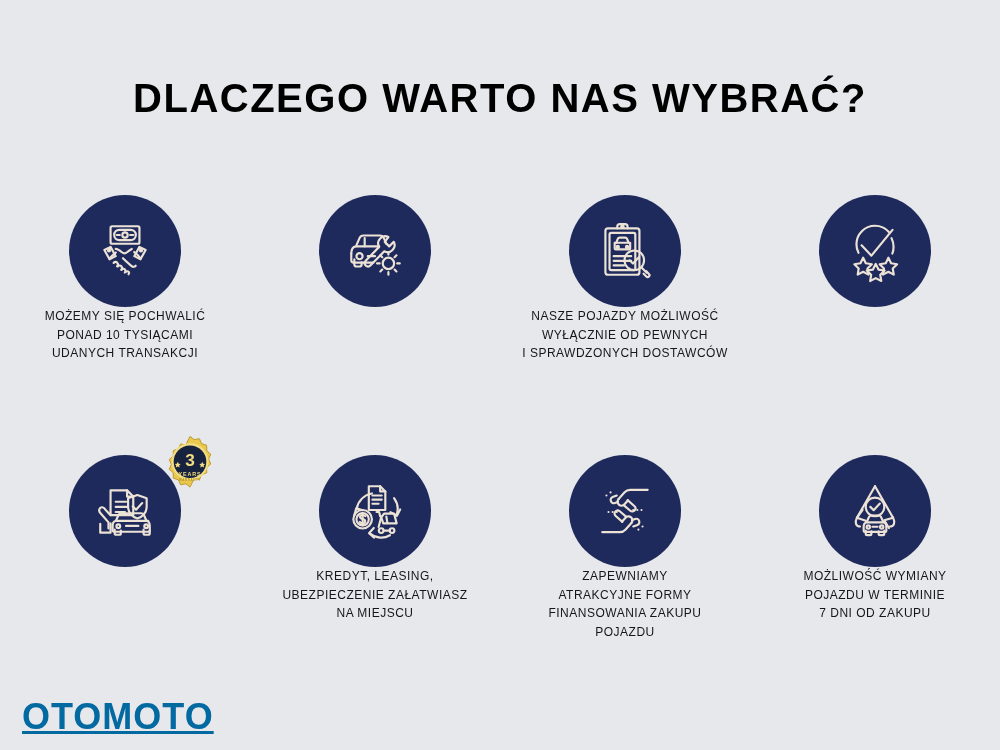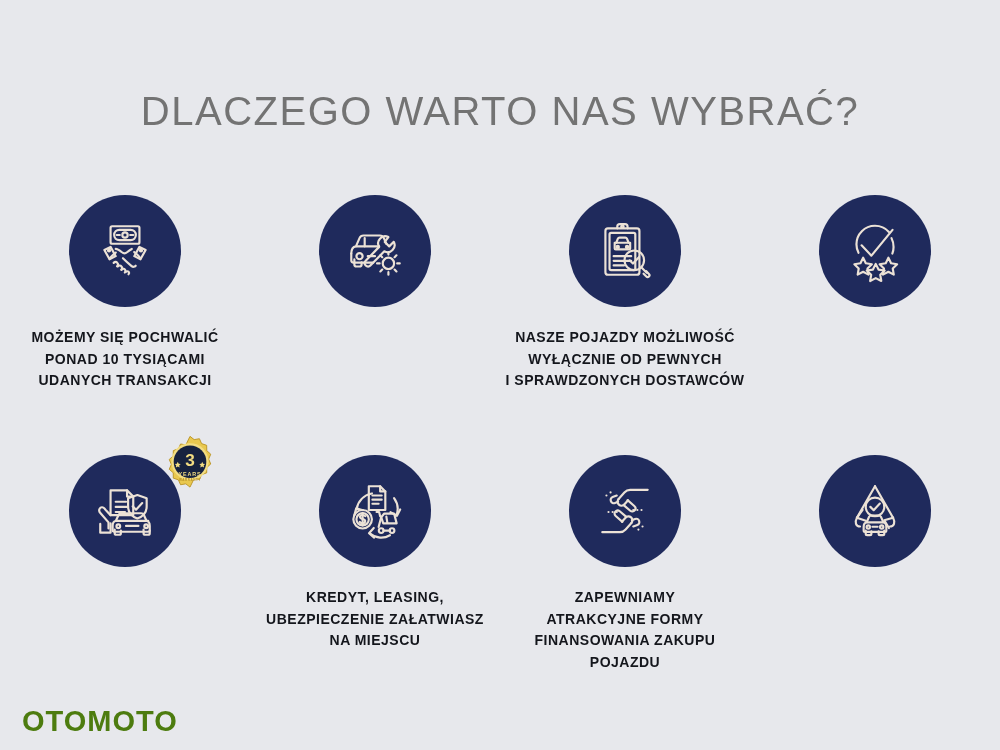--- a/index.html
+++ b/index.html
@@ -6,28 +6,27 @@
   html,body { width:1000px; height:750px; }
   body {
     background:#e7e8ec;
     font-family:"Liberation Sans","DejaVu Sans",sans-serif;
     position:relative;
     overflow:hidden;
   }
   #page-title {
     text-align:center;
     font-size:40px;
-    font-weight:normal;
+    font-weight:bold;
     letter-spacing:1.5px;
-    color:#737373;
+    color:#000000;
     position:absolute;
     top:76px;
     left:0; right:0;
     white-space:nowrap;
-    margin-top:13px;
   }
   .grid {
     position:absolute;
     top:195px;
     left:0;
     width:1000px;
     display:grid;
     grid-template-columns:repeat(4,250px);
   }
   .row2 { top:455px; }
@@ -39,45 +38,45 @@
   }
   .circle-wrap { position:relative; width:112px; height:112px; }
   .circle {
     width:112px; height:112px;
     border-radius:50%;
     background:#1f2a5c;
     display:flex; align-items:center; justify-content:center;
   }
   .circle svg { display:block; }
   .cap {
-    margin-top:20px;
     text-align:center;
-    font-size:14px;
-    font-weight:bold;
+    font-size:12px;
+    font-weight:normal;
     letter-spacing:0.5px;
     line-height:1.55;
     color:#14161c;
     white-space:pre-line;
     width:250px;
   }
   .cap.wide { width:272px; }
   .badge {
     position:absolute;
     right:-38px;
     top:-20px;
     width:58px; height:58px;
   }
   #otomoto-logo {
     position:absolute;
     left:22px;
     bottom:12px;
-    font-size:29px;
+    font-size:36px;
     font-weight:bold;
     letter-spacing:1px;
-    color:#4d7c0f;
+    color:#0369a1;
+    text-decoration:underline;
   }
 </style>
 </head>
 <body>
 
 <h1 id="page-title">DLACZEGO WARTO NAS WYBRAĆ?</h1>
 
 <div class="grid">
 
   <div class="cell">
@@ -275,17 +274,20 @@
           <path d="M23 51v3c0 .8.6 1.4 1.4 1.4h2.7c.8 0 1.4-.6 1.4-1.4v-2.2"></path>
           <path d="M35.5 51.8V54c0 .8.6 1.4 1.4 1.4h2.7c.8 0 1.4-.6 1.4-1.4v-3"></path>
           <path d="M21 47.5c0-3.2.9-4.2 2.9-4.6l2.2-5c.5-1 1.3-1.5 2.4-1.5h7c1.1 0 1.9.5 2.4 1.5l2.2 5c2 .4 2.9 1.4 2.9 4.6v3.3c0 .8-.6 1.4-1.4 1.4H22.4c-.8 0-1.4-.6-1.4-1.4z"></path>
           <path d="M24 43h16"></path>
           <circle cx="25.5" cy="47.6" r="1.6"></circle>
           <circle cx="38.5" cy="47.6" r="1.6"></circle>
           <path d="M29.5 47.3h5"></path>
         </svg>
       </div>
     </div>
+    <div class="cap">MOŻLIWOŚĆ WYMIANY
+POJAZDU W TERMINIE
+7 DNI OD ZAKUPU</div>
   </div>
 
 </div>
 
 <div id="otomoto-logo">OTOMOTO</div>
 
 </body></html>

